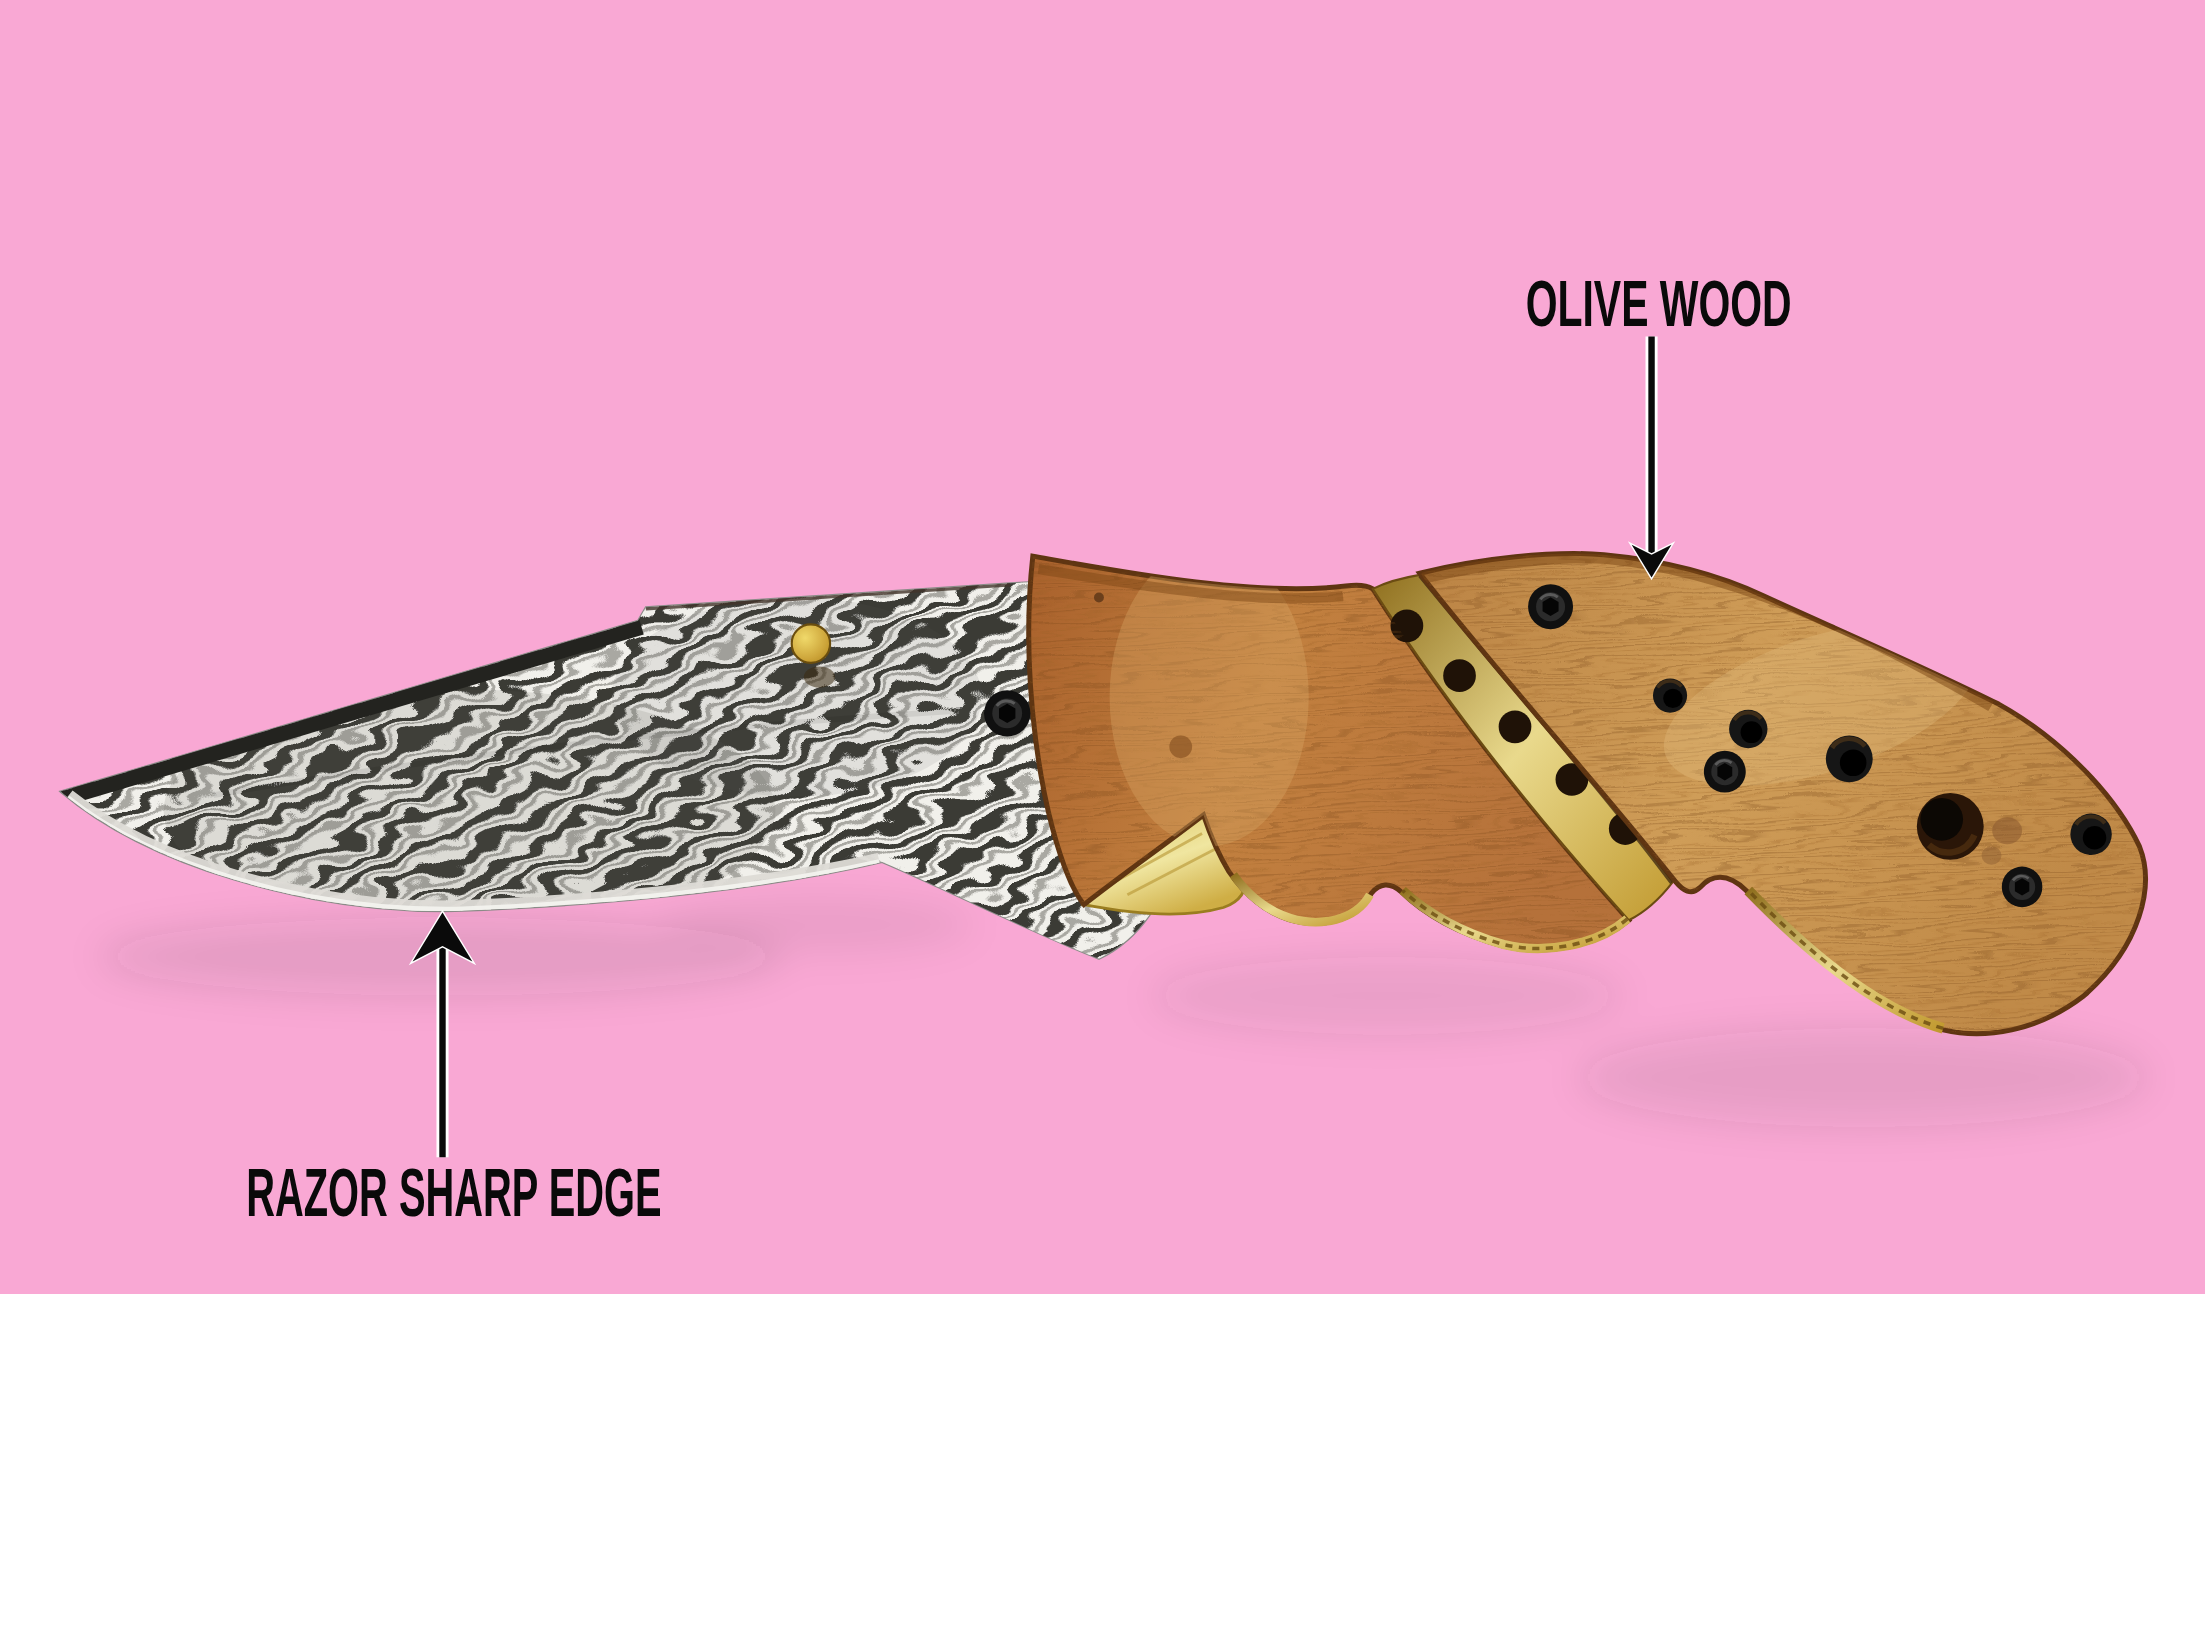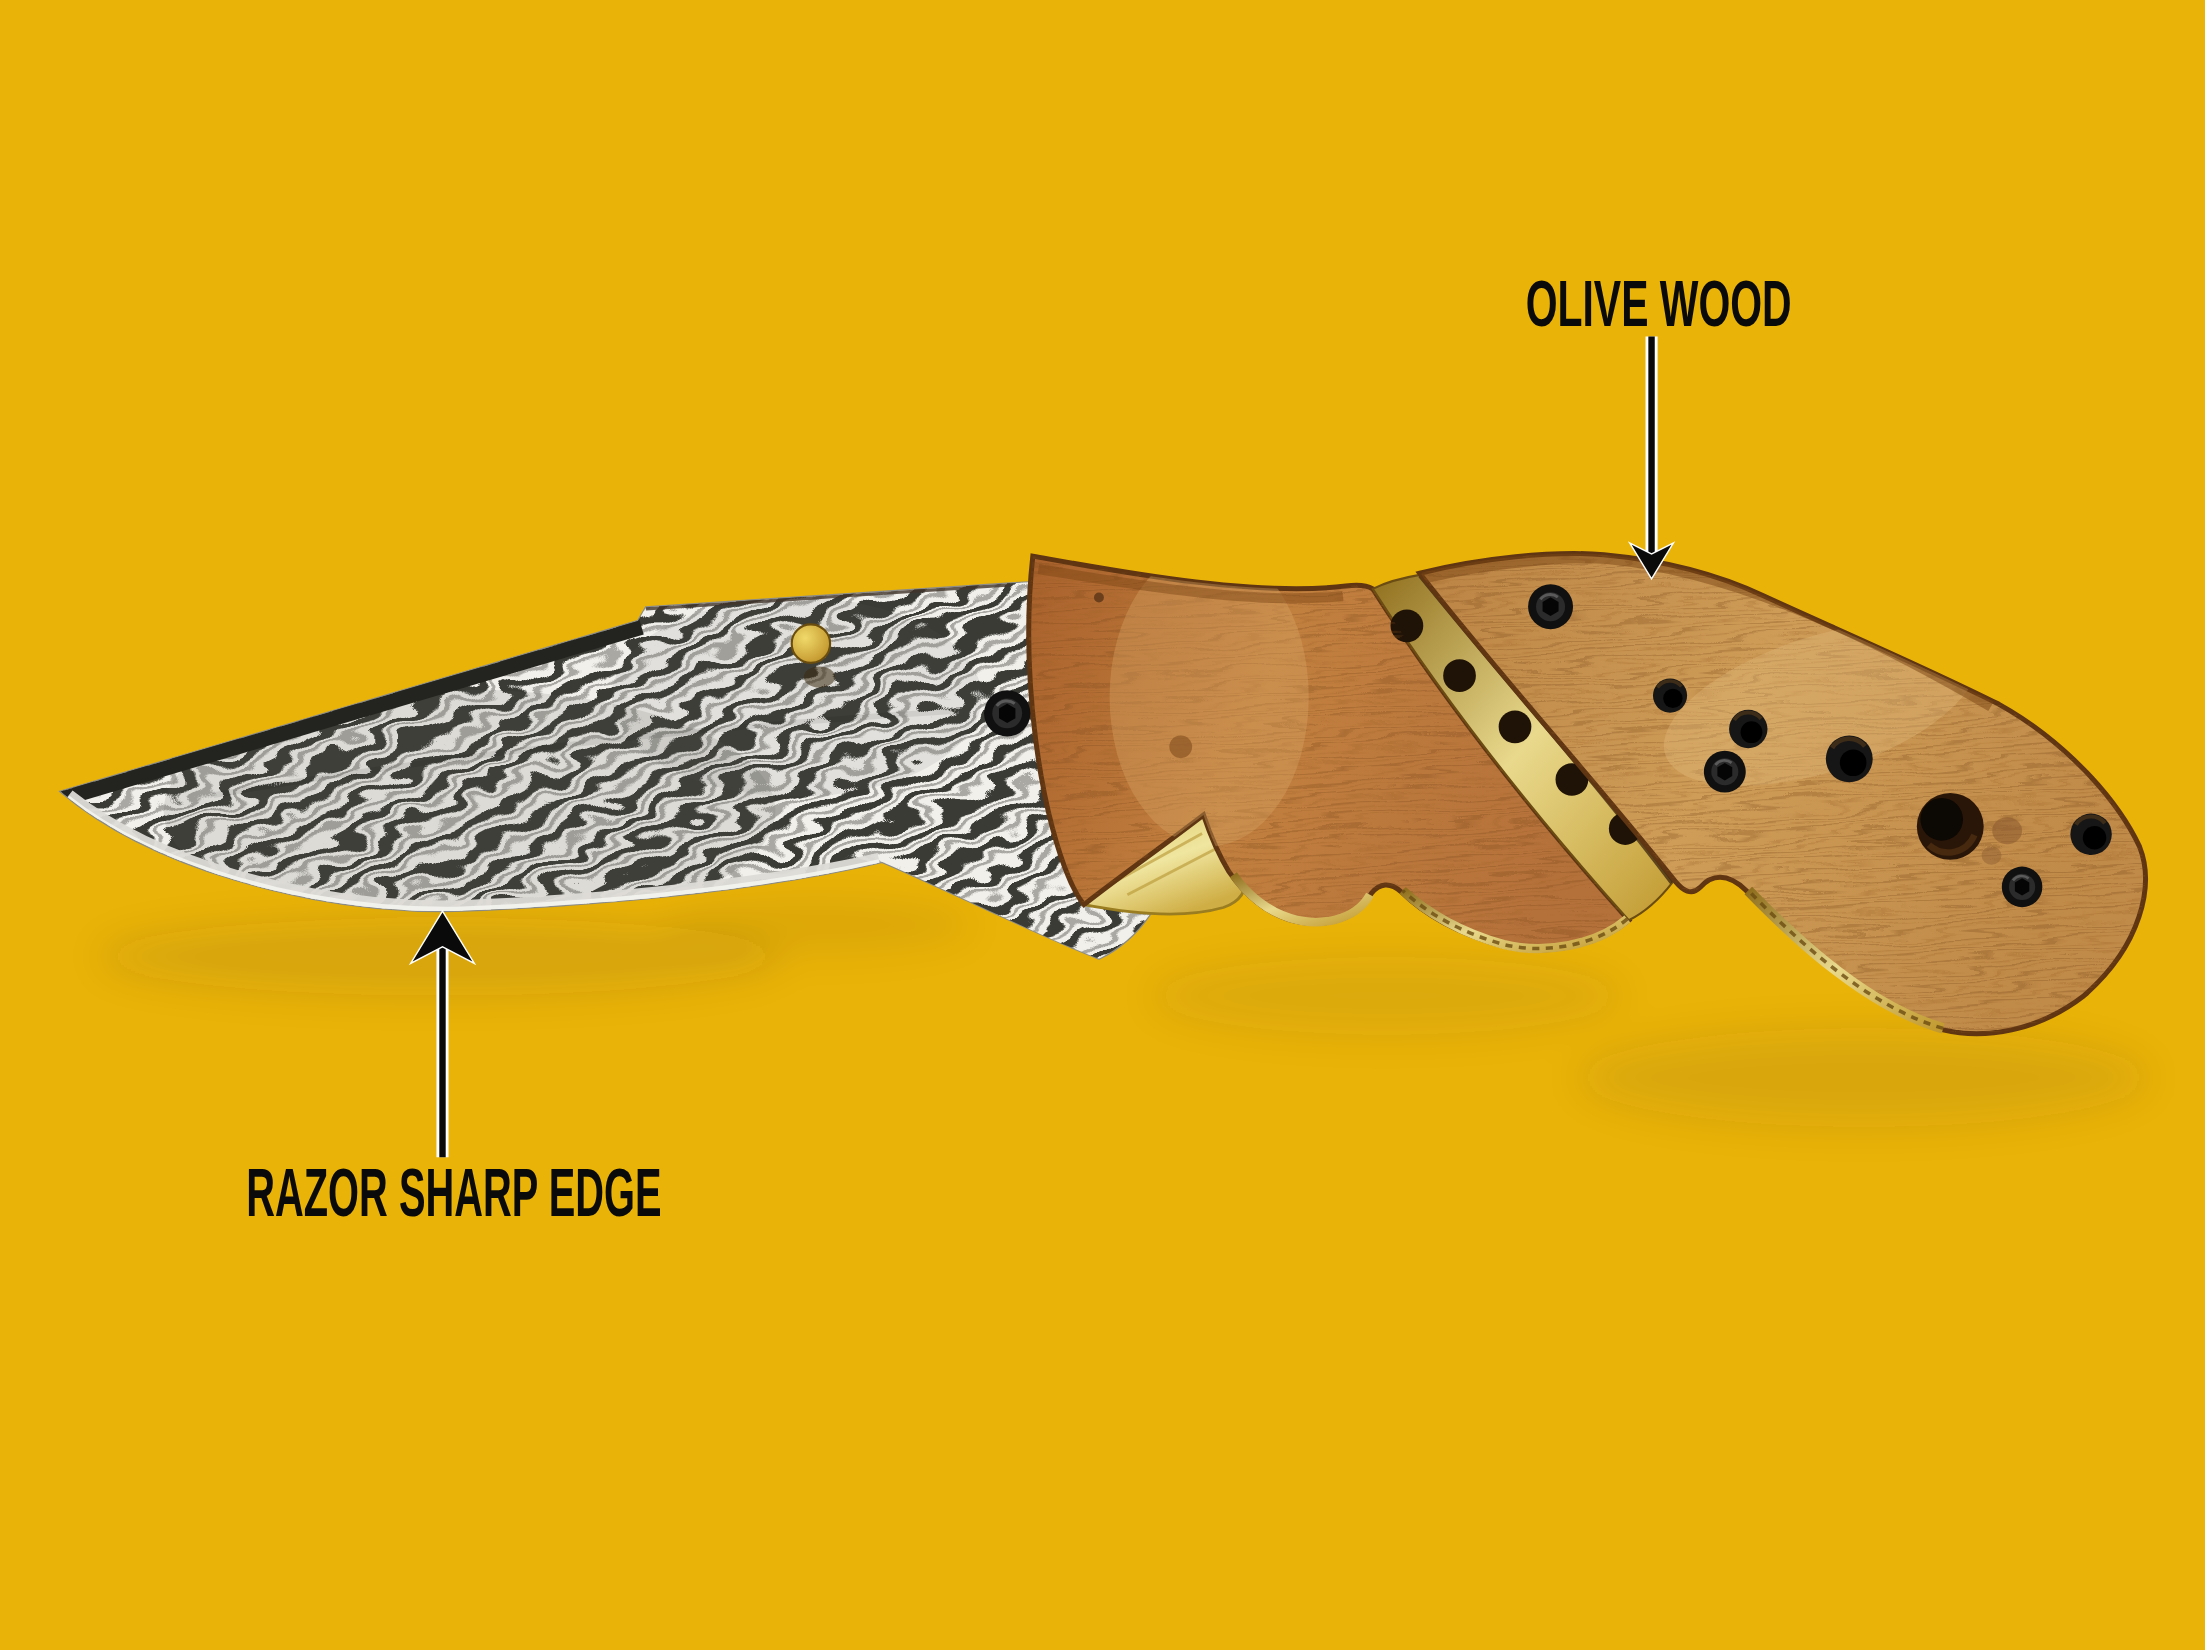--- a/index.html
+++ b/index.html
@@ -1,16 +1,16 @@
 <!DOCTYPE html>
 <html style="font-size:11.4px"><head>
 <meta charset="utf-8">
 <style>
   html,body{margin:0;padding:0;background:#ffffff;}
-  .stage{position:relative;width:2205px;height:1650px;background:#eab308;overflow:hidden;}
+  .stage{position:relative;width:2205px;height:1294px;background:#f9a8d4;overflow:hidden;}
   svg{display:block;width:2205px;height:1650px;}
   .label{
     font-family:"Liberation Sans", sans-serif;
     font-weight:bold;
     fill:#0a0a0a;
   }
 </style>
 </head>
 <body>
 

